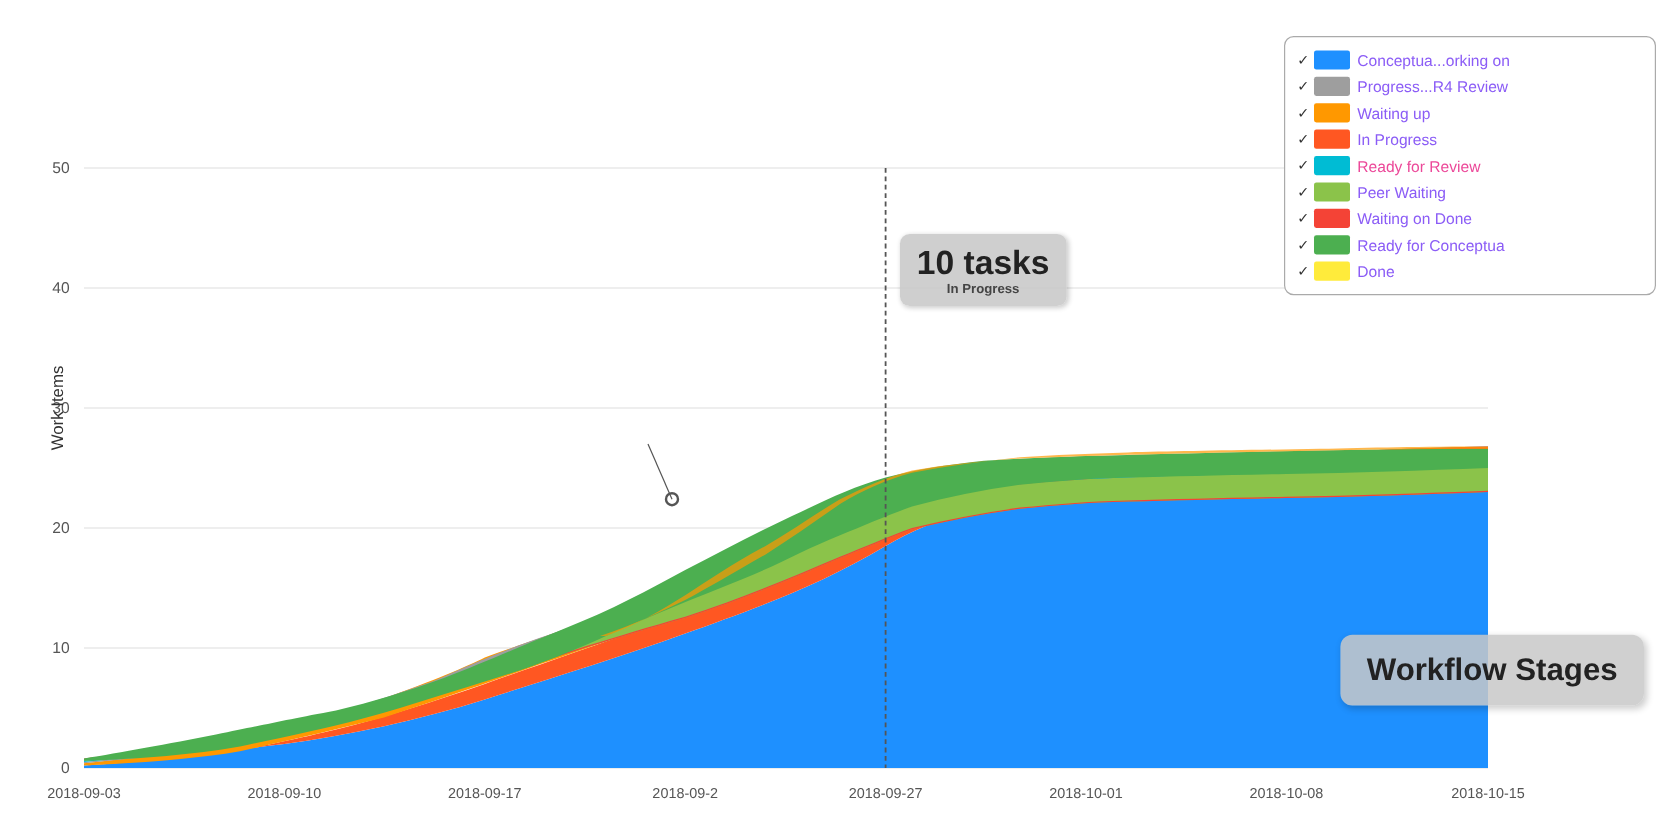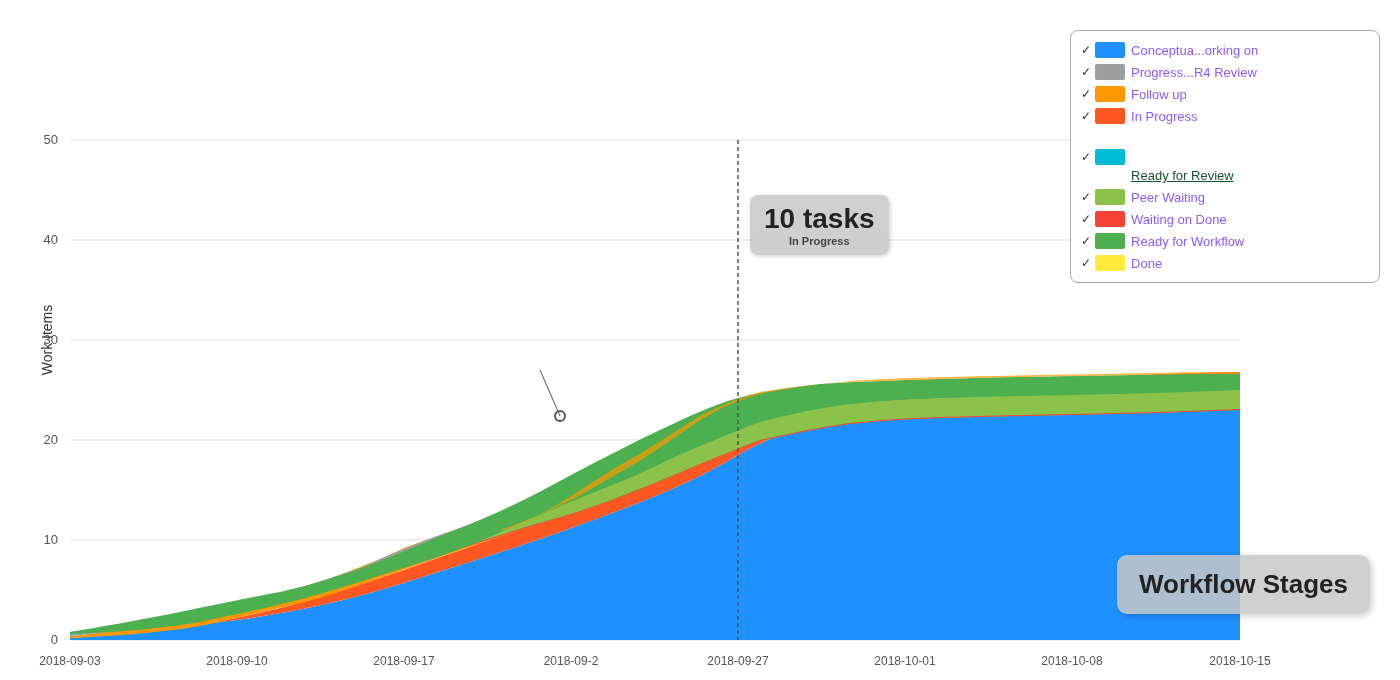--- a/index.html
+++ b/index.html
@@ -50,27 +50,25 @@
       height: 16px;
       margin-right: 6px;
       flex-shrink: 0;
       border-radius: 2px;
     }
     .legend-label {
       font-size: 13px;
       color: #8b5cf6;
     }
     .legend-label.underline {
-      text-decoration: underline;
-      color: #14532d;
-      margin-top: 38px;
+      color: #ec4899;
     }
     .workflow-label {
       position: absolute;
-      bottom: 66px;
+      bottom: 92px;
       right: 30px;
       background: rgba(200,200,200,0.85);
       border-radius: 10px;
       padding: 14px 22px;
       font-size: 26px;
       font-weight: bold;
       color: #222;
       box-shadow: 2px 2px 6px rgba(0,0,0,0.2);
     }
     .tooltip-7days {
@@ -392,21 +390,21 @@
       <span class="legend-label">Conceptua...orking on</span>
     </div>
     <div class="legend-item">
       <span class="legend-check">✓</span>
       <div class="legend-color" style="background:#9E9E9E;"></div>
       <span class="legend-label">Progress...R4 Review</span>
     </div>
     <div class="legend-item">
       <span class="legend-check">✓</span>
       <div class="legend-color" style="background:#FF9800;"></div>
-      <span class="legend-label">Follow up</span>
+      <span class="legend-label">Waiting up</span>
     </div>
     <div class="legend-item">
       <span class="legend-check">✓</span>
       <div class="legend-color" style="background:#FF5722;"></div>
       <span class="legend-label">In Progress</span>
     </div>
     <div class="legend-item">
       <span class="legend-check">✓</span>
       <div class="legend-color" style="background:#00BCD4;"></div>
       <span class="legend-label underline">Ready for Review</span>
@@ -417,21 +415,21 @@
       <span class="legend-label">Peer Waiting</span>
     </div>
     <div class="legend-item">
       <span class="legend-check">✓</span>
       <div class="legend-color" style="background:#F44336;"></div>
       <span class="legend-label">Waiting on Done</span>
     </div>
     <div class="legend-item">
       <span class="legend-check">✓</span>
       <div class="legend-color" style="background:#4CAF50;"></div>
-      <span class="legend-label">Ready for Workflow</span>
+      <span class="legend-label">Ready for Conceptua</span>
     </div>
     <div class="legend-item">
       <span class="legend-check">✓</span>
       <div class="legend-color" style="background:#FFEB3B;"></div>
       <span class="legend-label">Done</span>
     </div>
   </div>
 
   <div class="workflow-label">
     <span>Workflow Stages</span>

